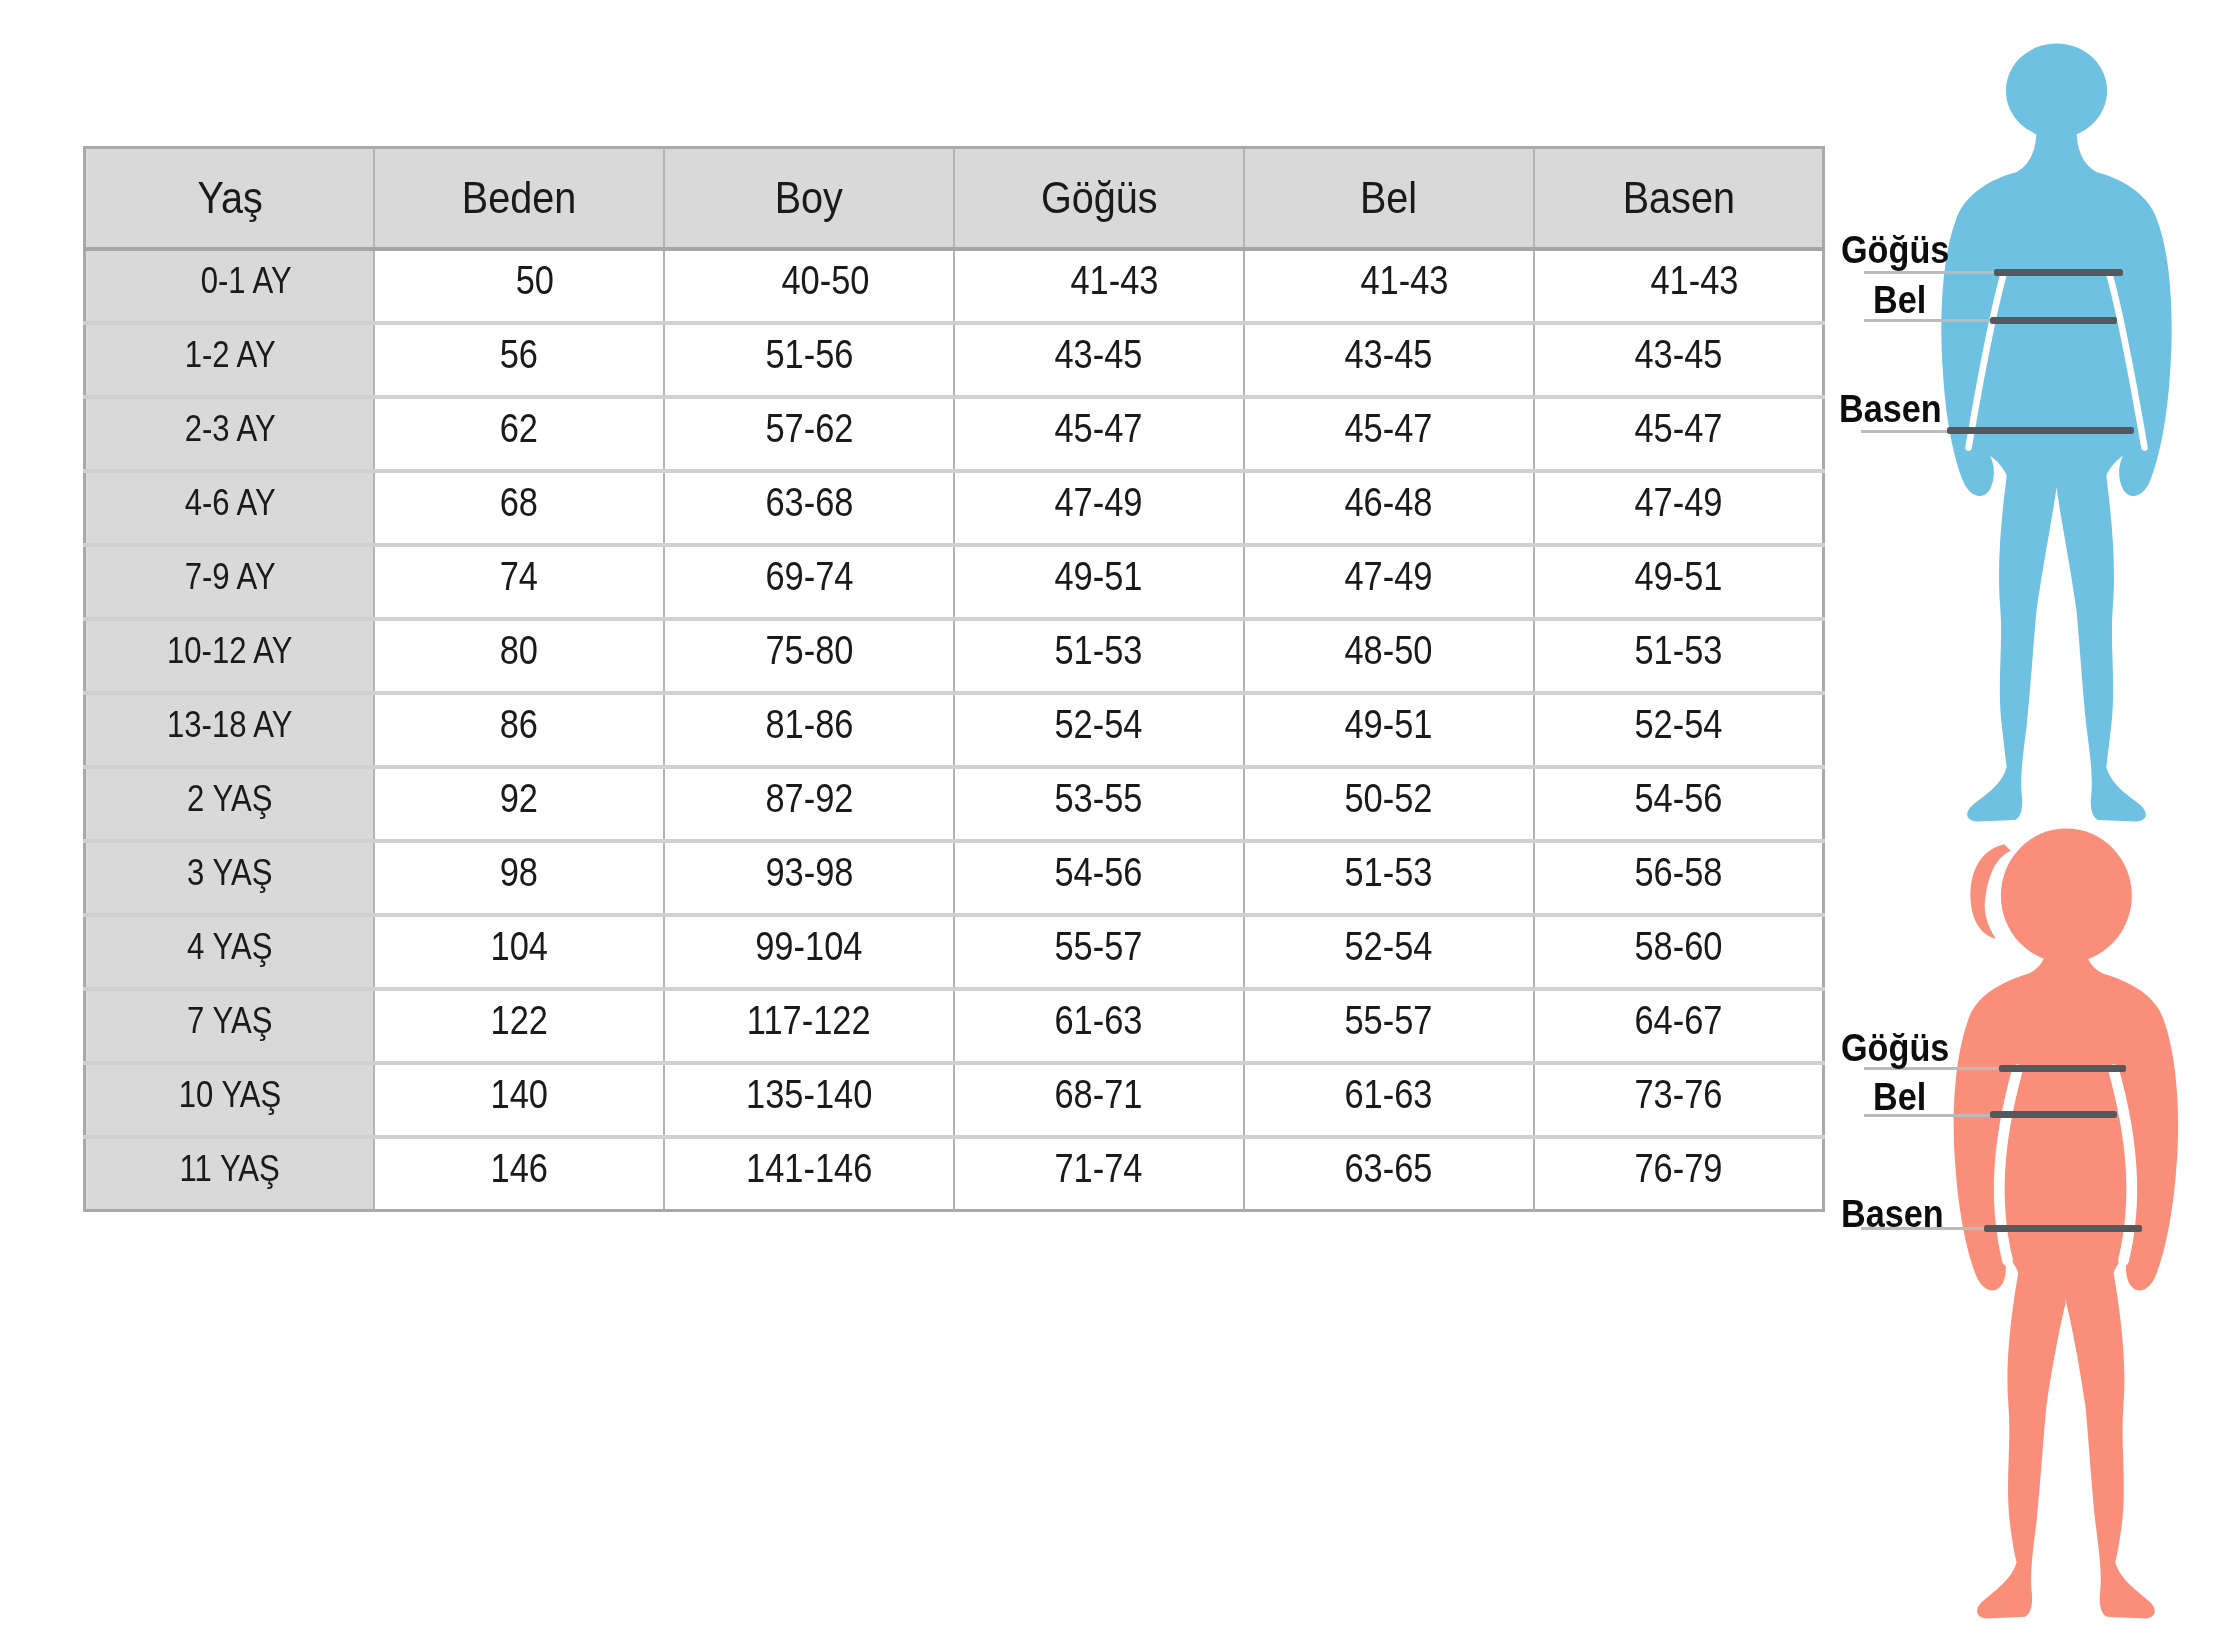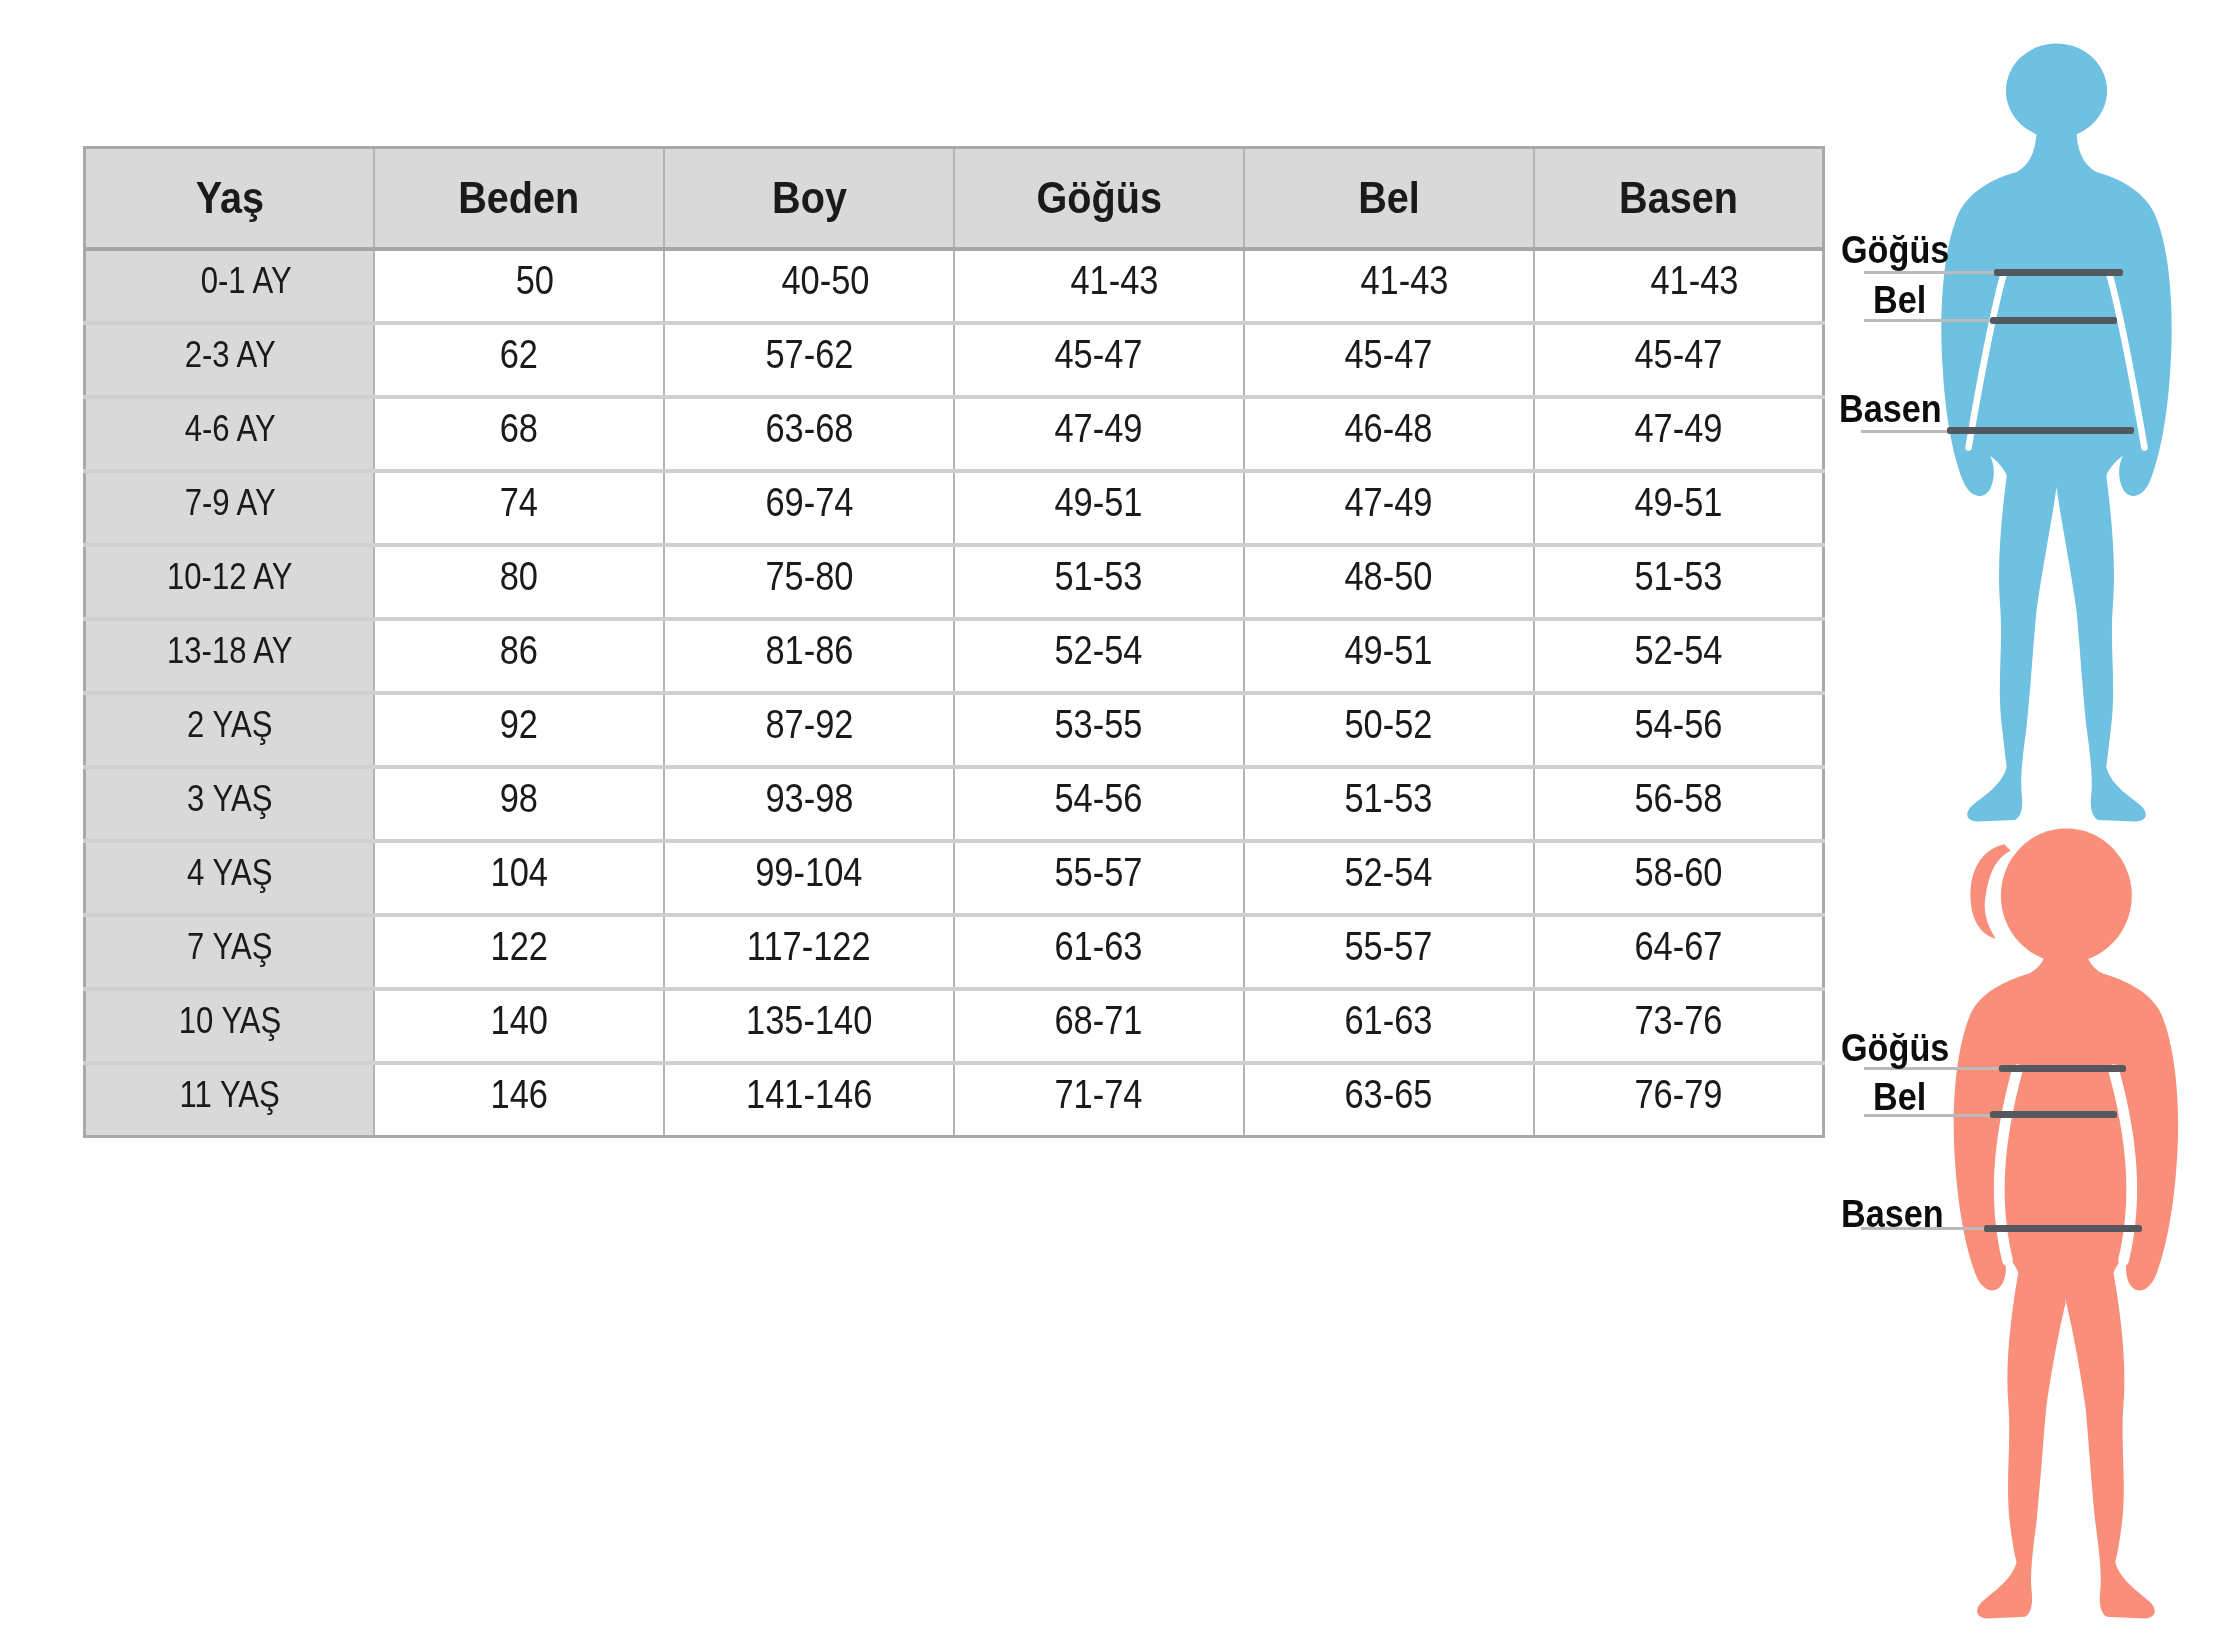--- a/index.html
+++ b/index.html
@@ -23,21 +23,21 @@
   }
   .size-table th,.size-table td{
     border-left:2.5px solid var(--border-v);
     border-top:4.1px solid var(--border-h);
     text-align:center;vertical-align:middle;color:var(--ink);
     overflow:hidden;white-space:nowrap;
   }
   .size-table th:first-child,.size-table td:first-child{border-left:none;}
   .size-table thead th{
     height:101px;background:var(--header-bg);
-    font-size:45px;font-weight:700;border-top:none;
+    font-size:45px;font-weight:400;border-top:none;
   }
   .size-table tbody tr{height:74px;}
   .size-table tbody tr:first-child td{border-top:4.1px solid var(--border-h-dark);padding-left:32px;}
   .size-table td{font-size:41px;font-weight:400;padding-bottom:10px;background:var(--cell-bg);}
   .size-table td.age-cell{background:var(--header-bg);font-size:37px;}
   .cnd{display:inline-block;transform:scaleX(0.84);transform-origin:center;}
   .cnd-h{display:inline-block;transform:scaleX(0.88);transform-origin:center;}
 
   
   svg.fig{position:absolute;}
@@ -69,20 +69,28 @@
         </tr>
     </thead>
     <tbody>
         <tr>
           <td class="age-cell"><span class="cnd">0-1 AY</span></td>
           <td><span class="cnd">50</span></td>
           <td><span class="cnd">40-50</span></td>
           <td><span class="cnd">41-43</span></td>
           <td><span class="cnd">41-43</span></td>
           <td><span class="cnd">41-43</span></td>
+        </tr>
+        <tr>
+          <td class="age-cell"><span class="cnd">1-2 AY</span></td>
+          <td><span class="cnd">56</span></td>
+          <td><span class="cnd">51-56</span></td>
+          <td><span class="cnd">43-45</span></td>
+          <td><span class="cnd">43-45</span></td>
+          <td><span class="cnd">43-45</span></td>
         </tr>
         <tr>
           <td class="age-cell"><span class="cnd">2-3 AY</span></td>
           <td><span class="cnd">62</span></td>
           <td><span class="cnd">57-62</span></td>
           <td><span class="cnd">45-47</span></td>
           <td><span class="cnd">45-47</span></td>
           <td><span class="cnd">45-47</span></td>
         </tr>
         <tr>

